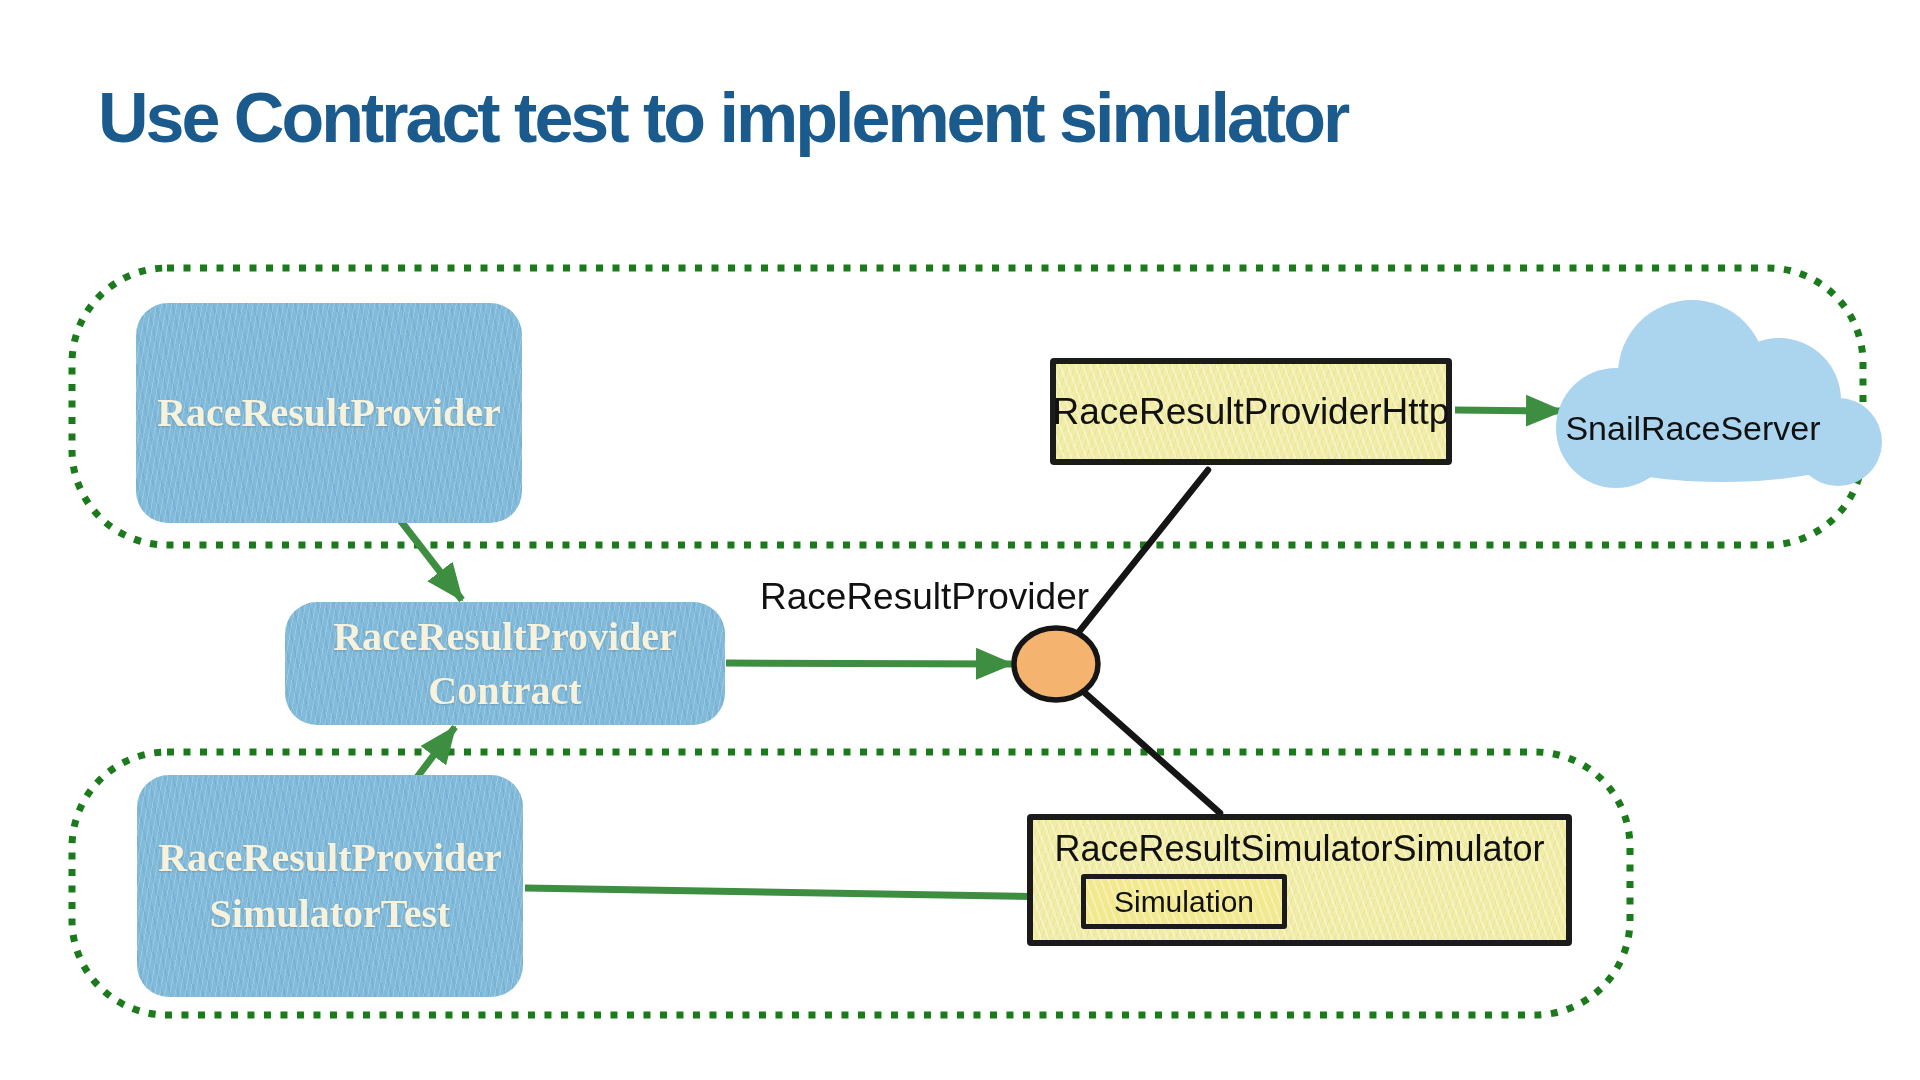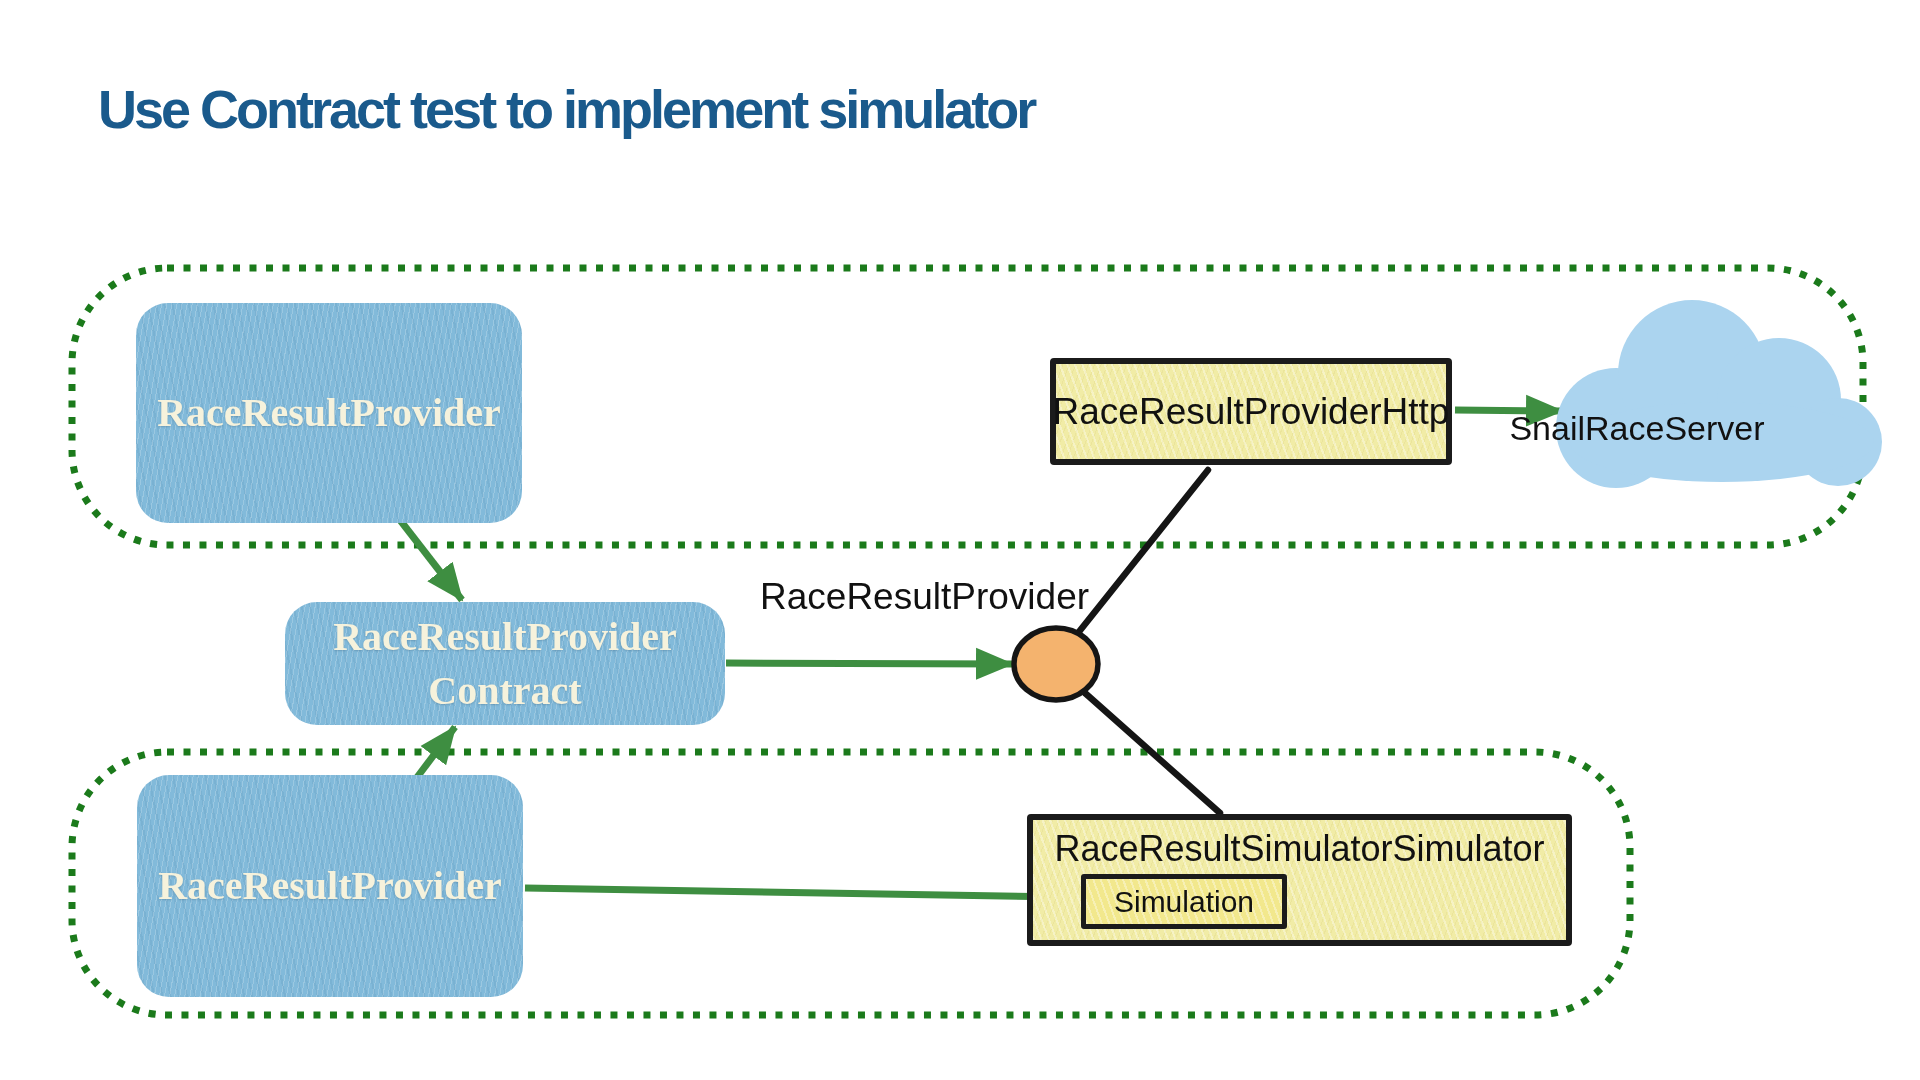--- a/index.html
+++ b/index.html
@@ -11,21 +11,21 @@
     position: relative;
     width: 1920px; height: 1080px;
     overflow: hidden;
     background: #ffffff;
   }
   .slide-title {
     position: absolute;
     left: 98px; top: 78px;
     margin: 0;
     font-family: "Liberation Sans", sans-serif;
-    font-size: 54px;
+    font-size: 70px;
     font-weight: bold;
     letter-spacing: -3px;
     color: #1A5A8C;
     white-space: nowrap;
   }
   svg.connector-layer {
     position: absolute;
     left: 0; top: 0;
     width: 1920px; height: 1080px;
   }
@@ -89,21 +89,21 @@
     font-size: 30px;
   }
   .float-label {
     position: absolute;
     color: #111111;
     font-family: "Liberation Sans", sans-serif;
     text-align: center;
     white-space: nowrap;
   }
   .label-interface { left: 760px; top: 576px; width: 300px; font-size: 37px; }
-  .label-cloud     { left: 1487px; top: 409px; width: 300px; font-size: 34px; }
+  .label-cloud     { left: 1543px; top: 409px; width: 300px; font-size: 34px; }
 </style>
 </head>
 <body>
 
 <div class="canvas">
 
   <h1 class="slide-title">Use Contract test to implement simulator</h1>
 
   <svg class="connector-layer" viewBox="0 0 1920 1080" xmlns="http://www.w3.org/2000/svg">
     <defs>
@@ -139,20 +139,21 @@
     <span>RaceResultProvider</span>
   </div>
 
   <div class="blue-box box-contract">
     <span>RaceResultProvider</span>
     <span>Contract</span>
   </div>
 
   <div class="blue-box box-simulator-test">
     <span>RaceResultProvider</span>
+    <span>SimulatorTest</span>
   </div>
 
   <div class="yellow-box box-simulator">
     <div class="sim-title">RaceResultSimulatorSimulator</div>
     <div class="box-simulation-inner">
       <span>Simulation</span>
     </div>
   </div>
 
   <div class="yellow-box box-provider-http">

